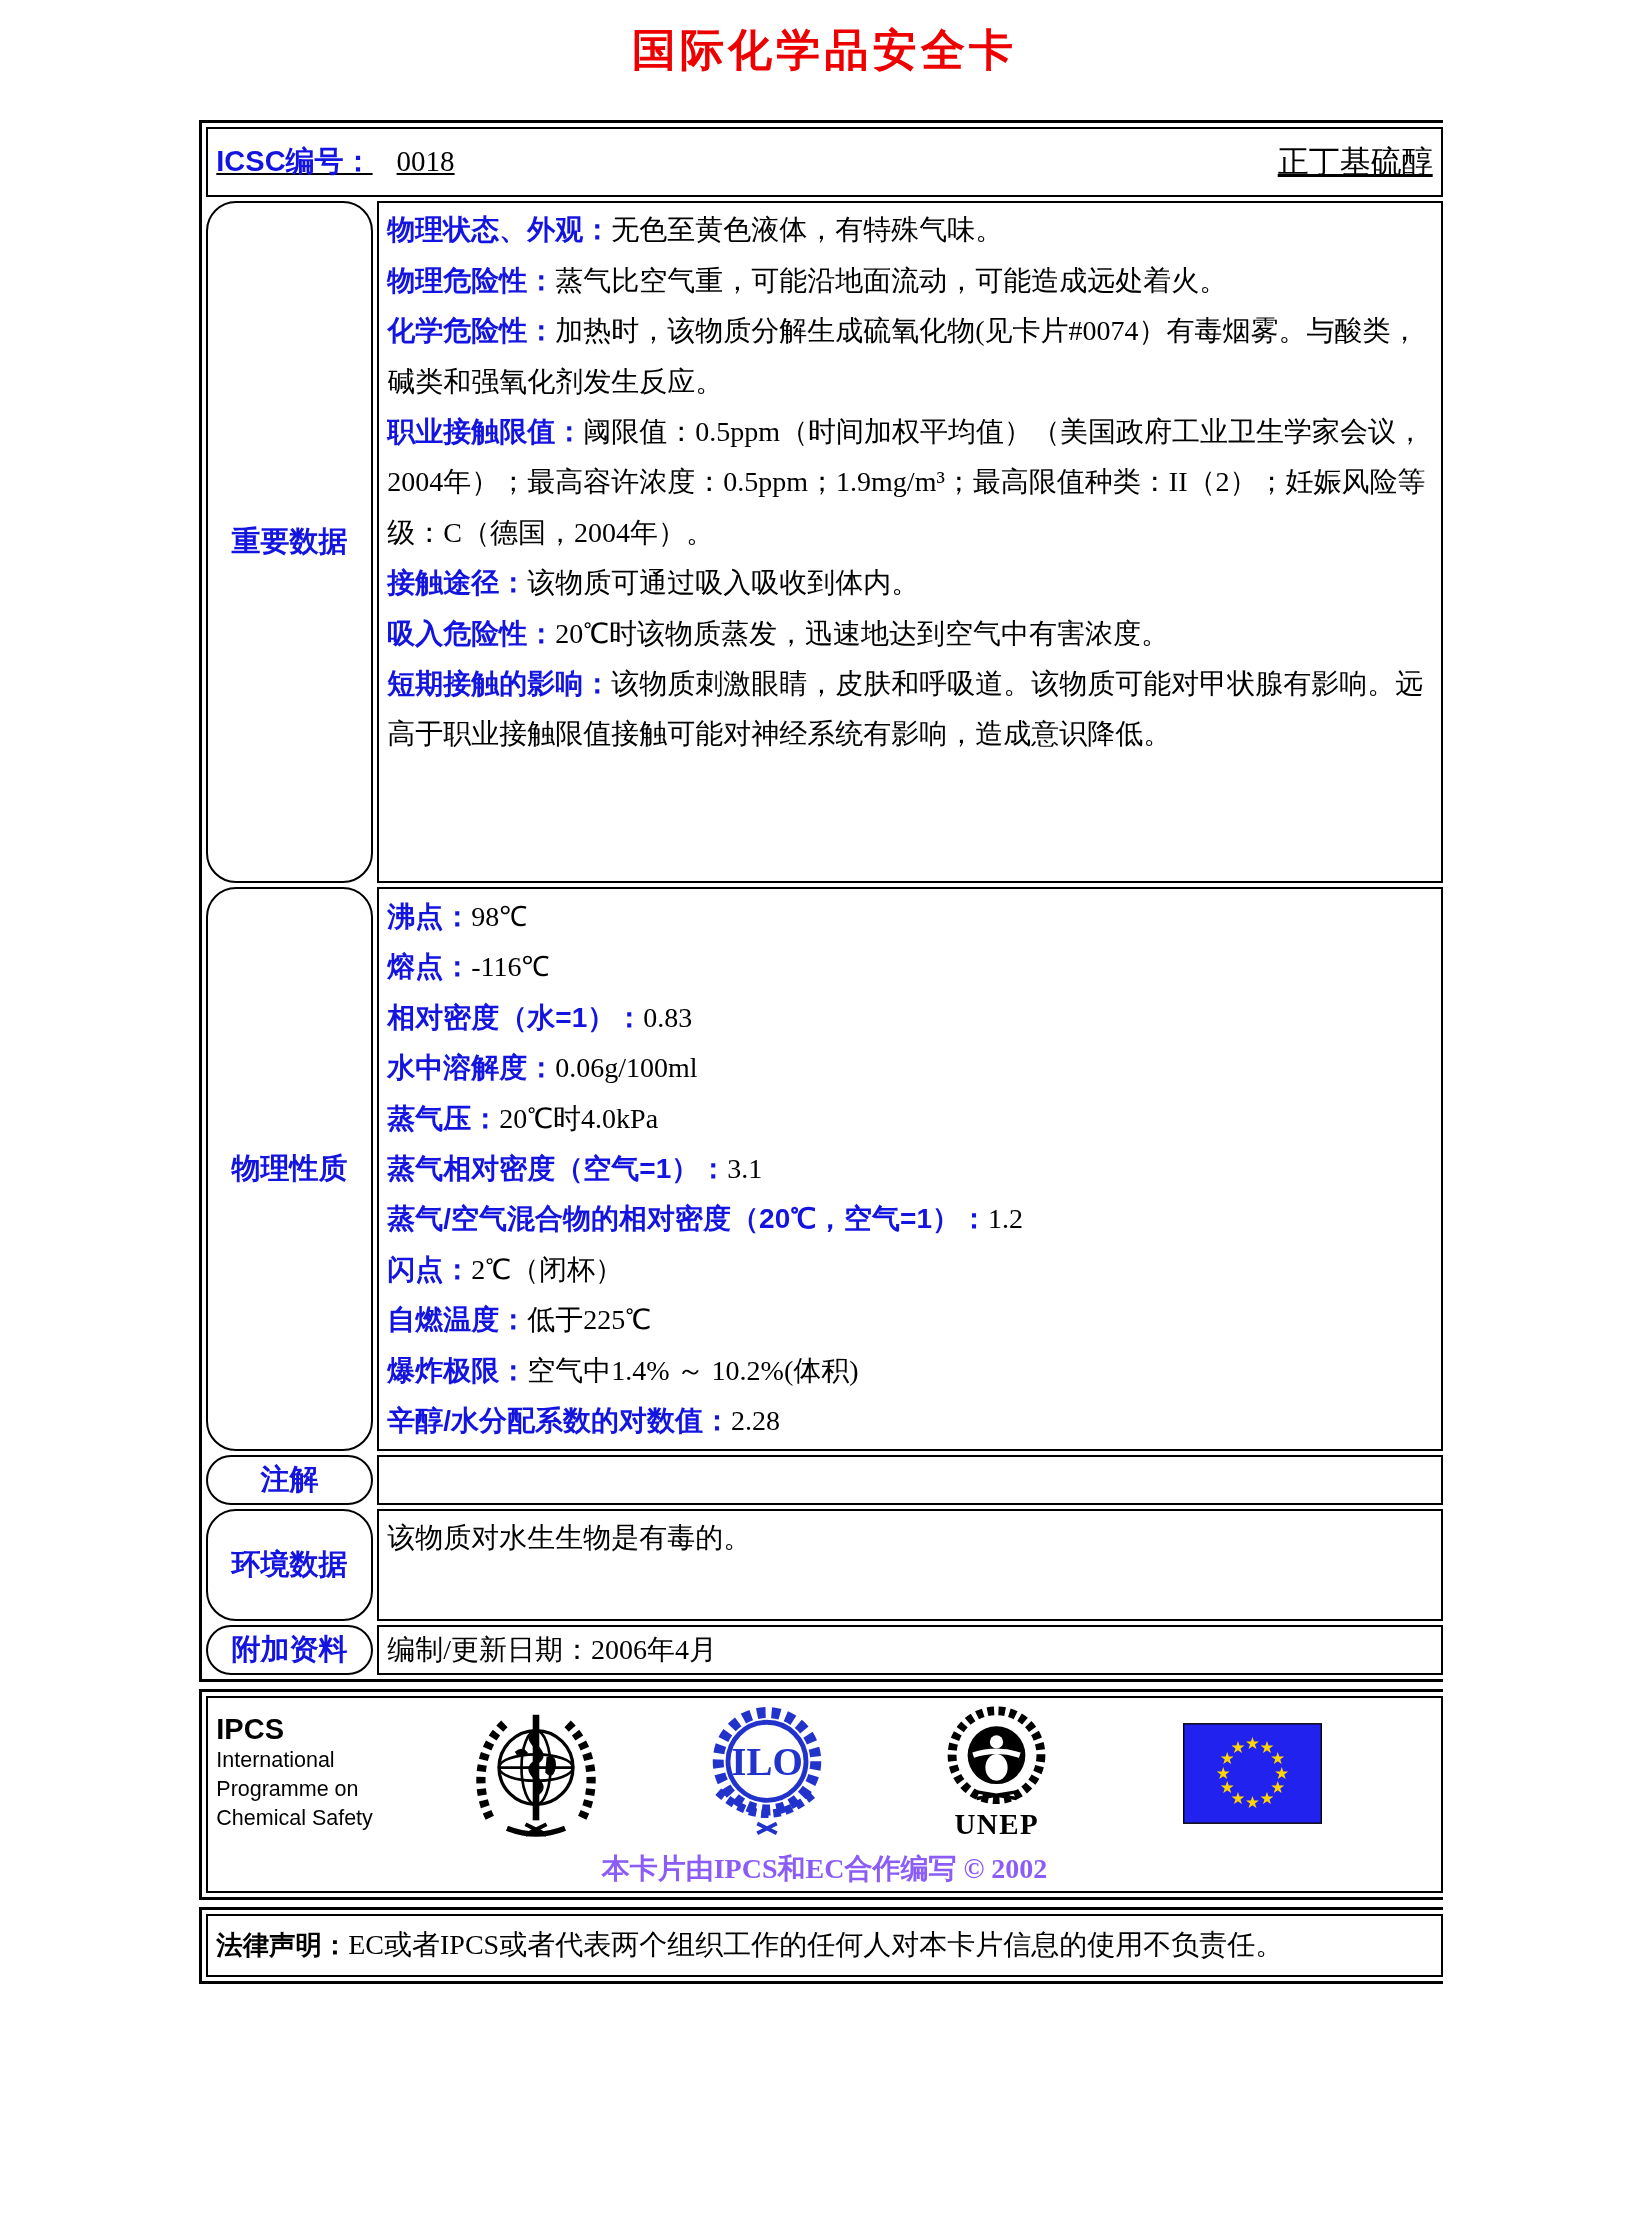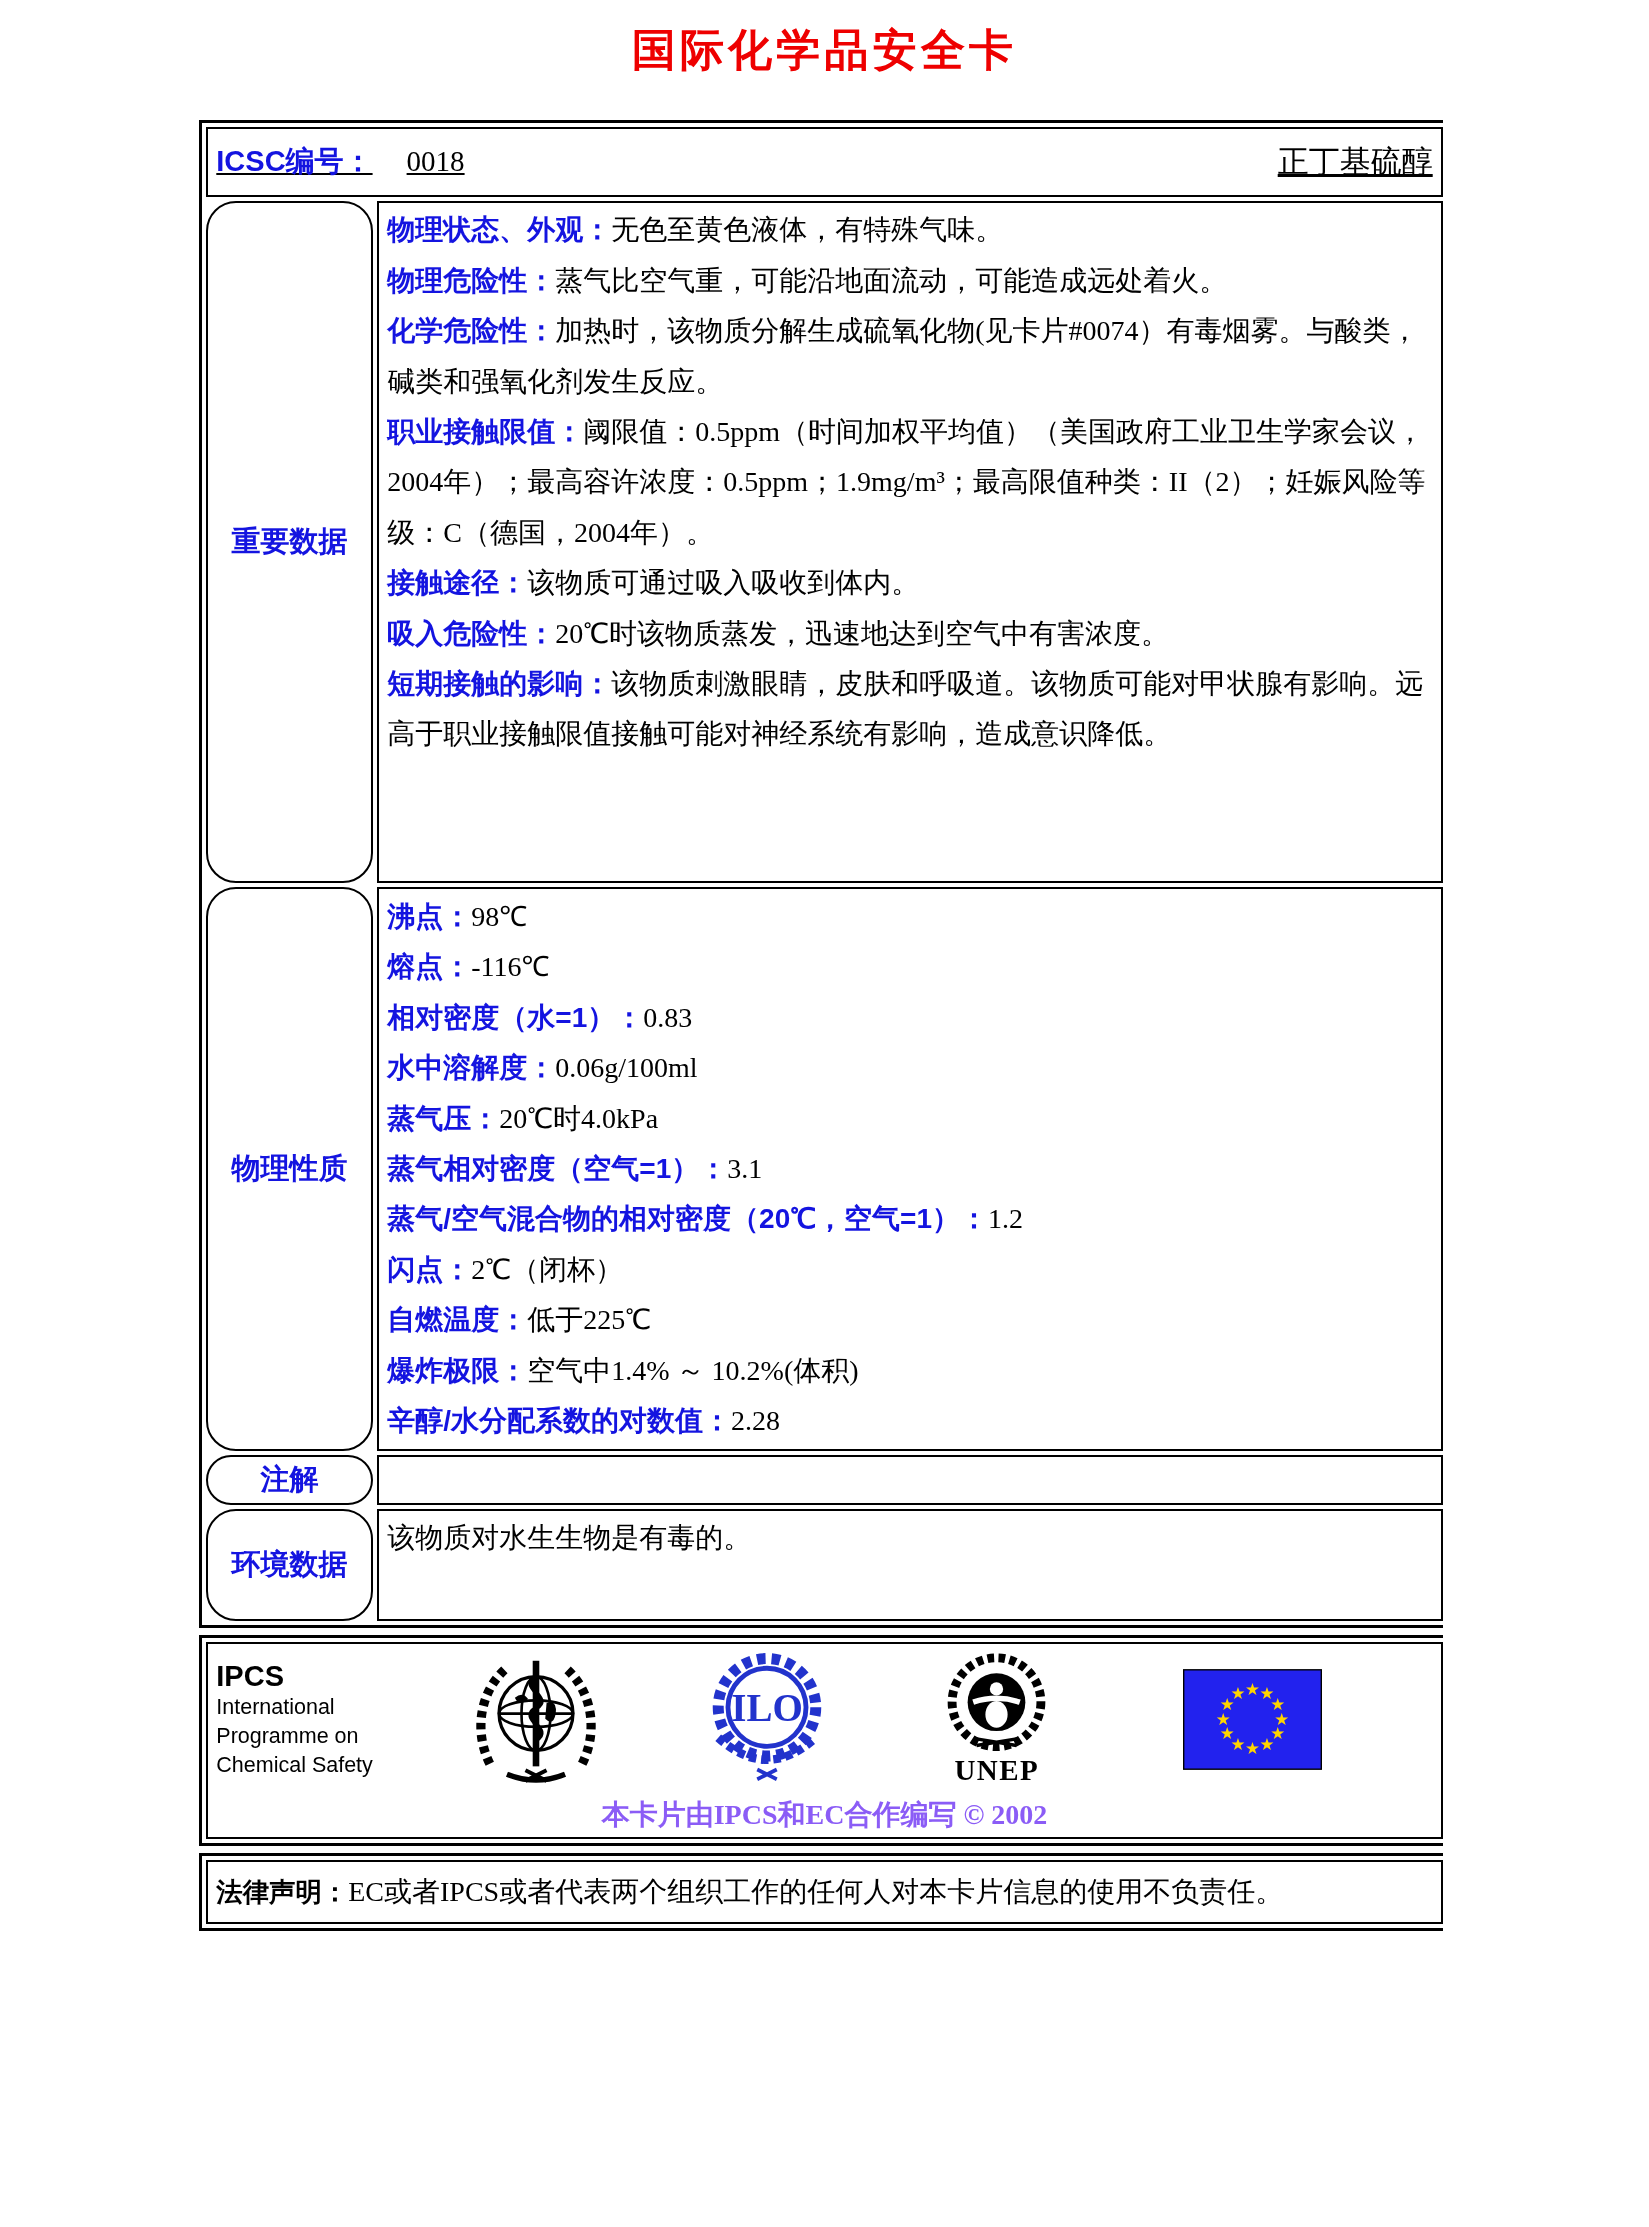--- a/index.html
+++ b/index.html
@@ -50,21 +50,21 @@
   .hdr-row-inner {
     display:flex; justify-content:space-between; align-items:center;
     height:60px; font-size:29px;text-decoration:underline;
   }
   .hdr-left { display:flex; align-items:center; }
   .fld-lbl {
     font-family:"Liberation Sans", sans-serif;
     font-weight:bold;
     color:#1414e0;
   }
-  .hdr-num { margin-left:34px; font-family:"Liberation Serif", serif; color:#000; }
+  .hdr-num { margin-left:24px; font-family:"Liberation Serif", serif; color:#000; }
   .hdr-name { font-size:31px; color:#000; }
 
   p.item { margin:0; font-size:28px; line-height:1.8; }
   p.item .val { color:#000; }
 
   .min-important { min-height:673px; }
   .min-physical  { min-height:528px; }
   .min-env       { min-height:103px; }
   .h-notes       { height:32px; }
   .h-addl        { height:36px; }
@@ -170,20 +170,26 @@
 
       <tr>
         <td class="rowlabel">环境数据</td>
         <td class="content">
           <div class="min-env">
             <p class="item"><span class="val">该物质对水生生物是有毒的。</span></p>
           </div>
         </td>
       </tr>
 
+      <tr>
+        <td class="rowlabel h-addl">附加资料</td>
+        <td class="content h-addl" style="vertical-align:middle;">
+          <p class="item" style="line-height:1.2;"><span class="val">编制/更新日期：2006年4月</span></p>
+        </td>
+      </tr>
     </tbody>
       </table>
 
     <table class="sheet">
       <tbody>
           <tr>
         <td class="footer-cell">
           <div class="logos-row">
 
             <div class="ipcs-block">

